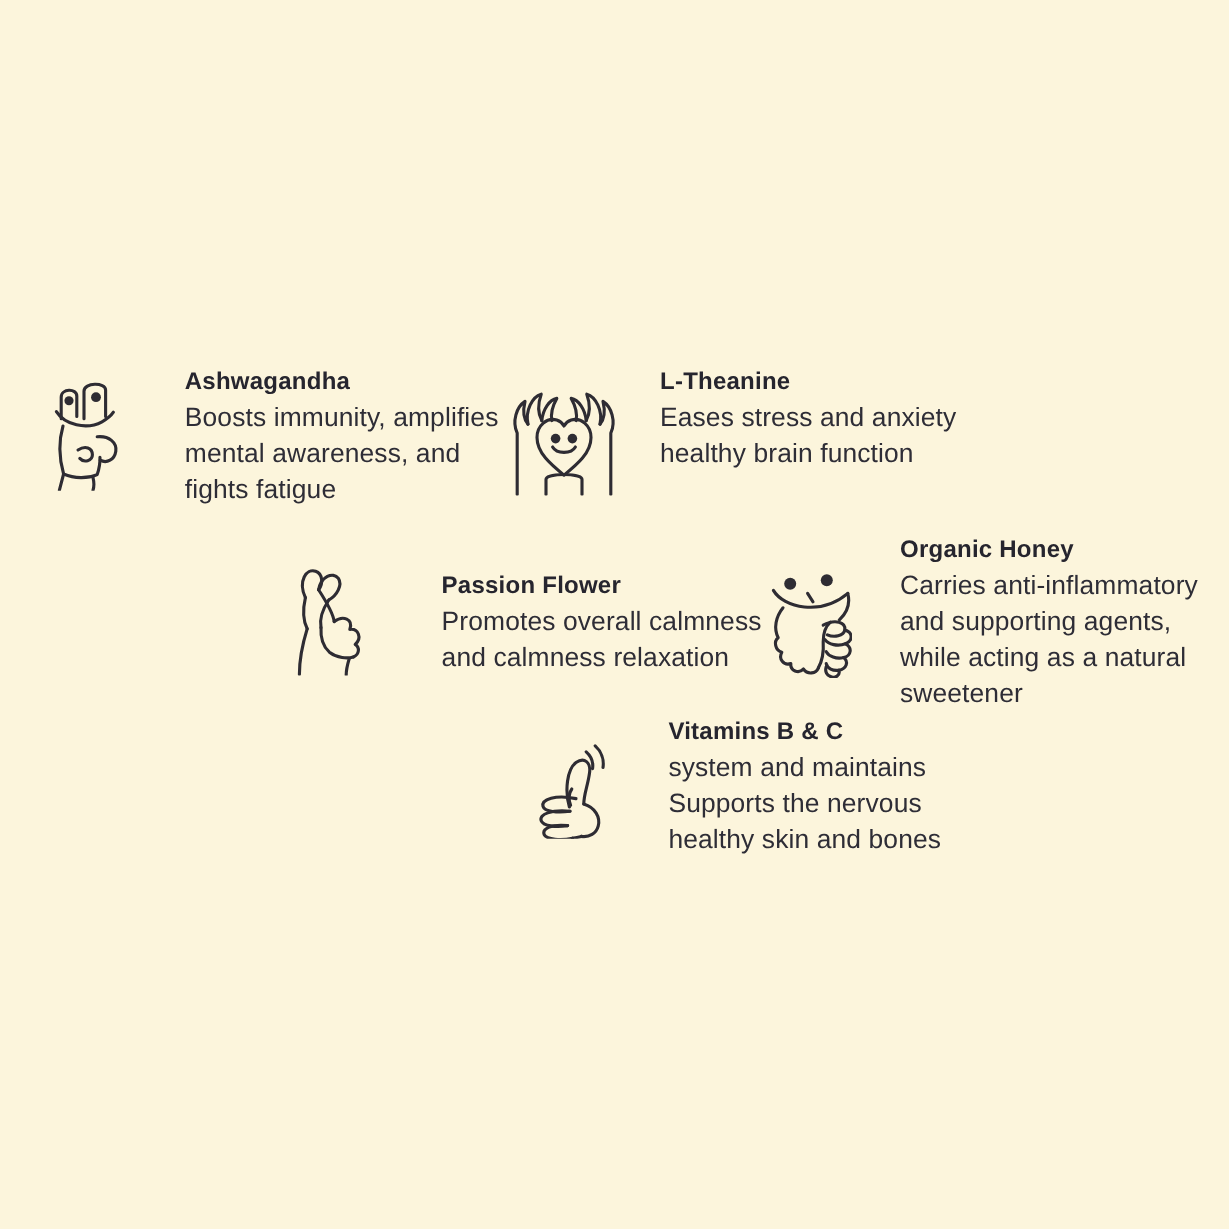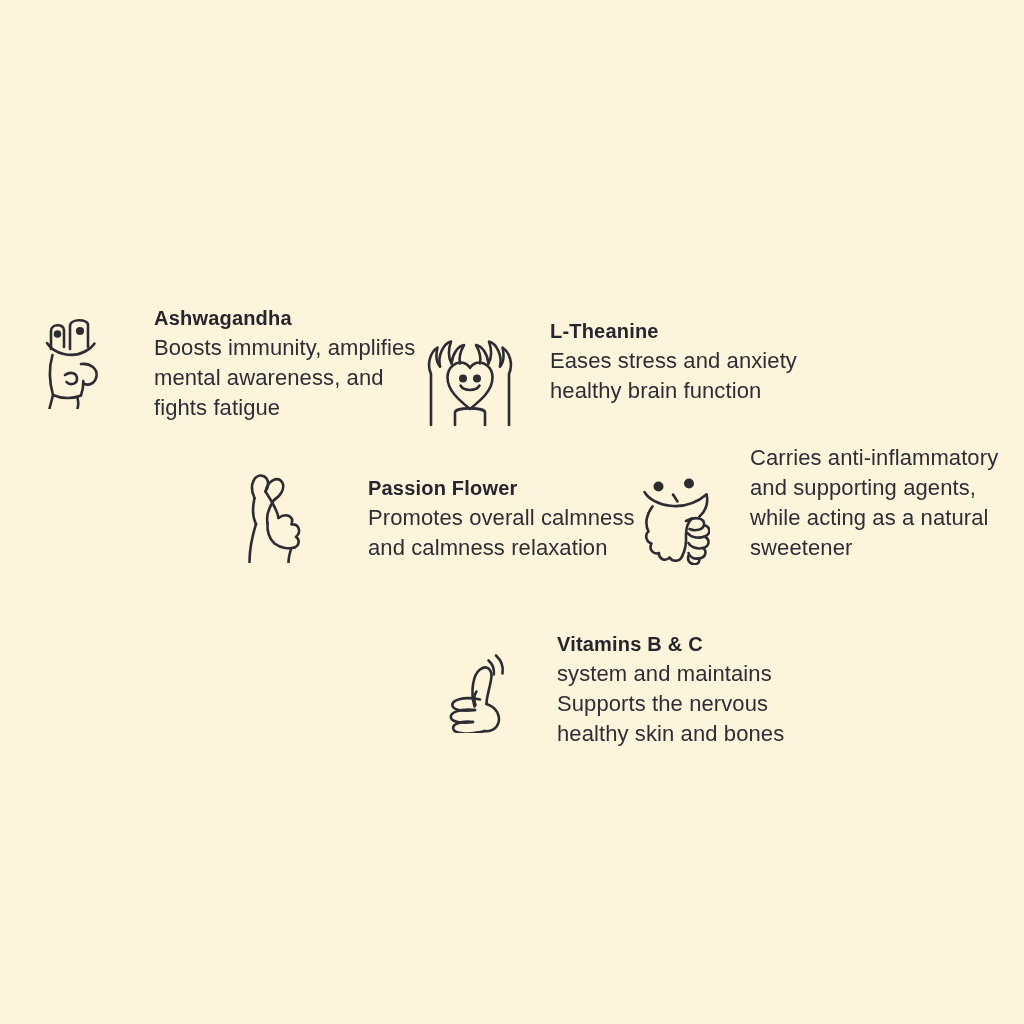--- a/index.html
+++ b/index.html
@@ -64,21 +64,21 @@
       </svg>
     </span>
     <div class="text" style="left:110px;">
       <h3>Ashwagandha</h3>
       <p>Boosts immunity, amplifies</p>
       <p>mental awareness, and</p>
       <p>fights fatigue</p>
     </div>
   </section>
 
-  <section class="item" style="left:423px;top:316px;width:360px;height:130px;">
+  <section class="item" style="left:423px;top:303px;width:360px;height:130px;">
     <span class="icon" style="left:0;top:16px;width:94px;height:94px;">
       <svg viewBox="0 0 94 94" aria-hidden="true">
         <path d="M8,93 L8,42 C3.5,32 7.5,20 14.5,15.5 C12.5,24 13.5,30.5 17,34.5"></path>
         <path d="M17,34.5 C14.5,23.5 20.5,11.5 28,9.5 C25,18 25.5,26 28.5,31.5"></path>
         <path d="M28.5,31.5 C29.5,22 35,14 41,13 C37,20 36,27 37,31.5"></path>
         <path d="M86,93 L86,42 C90.5,32 86.5,20 79.5,15.5 C81.5,24 80.5,30.5 77,34.5"></path>
         <path d="M77,34.5 C79.5,23.5 73.5,11.5 66,9.5 C69,18 68.5,26 65.5,31.5"></path>
         <path d="M65.5,31.5 C64.5,22 59,14 53,13 C57,20 58,27 57,31.5"></path>
         <path d="M47,77 C36,68 24.5,58.5 24.5,45.5 C24.5,35.5 33,28.5 41,31 C45,32.3 47,36 47,36 C47,36 49,32.3 53,31 C61,28.5 69.5,35.5 69.5,45.5 C69.5,58.5 58,68 47,77 Z"></path>
         <circle cx="40" cy="46.5" r="4"></circle>
@@ -126,28 +126,29 @@
         <path d="M10.5,33.5 C4.5,41 2.5,50.5 6.5,58.5 C2.5,61.5 4,69 9.5,70.5 C6.5,76 11,82 17,80 C16.5,86 23.5,89 27.5,84.5 C31,89.5 38,88.5 40,83.5"></path>
         <path d="M40,83.5 C43,78 44.5,70 44,62 C44,55 46,49 50,45.5"></path>
         <path d="M44,48 C54,42.5 63,45.5 62,52 C61,57 53,58.5 47.5,56"></path>
         <path d="M62,52 C69,54 69,61 62.5,63.5 C56,66 48.5,64 45.5,60"></path>
         <path d="M62.5,63.5 C68.5,66.5 67.5,73.5 61,75 C55,76.5 48.5,74 46.5,70"></path>
         <path d="M61,75 C65.5,78.5 63.5,84.5 57,85.5 C52,86.3 47.5,84 46.5,80"></path>
         <path d="M57,85.5 C58.5,89.5 54,93 49.5,90.5 C46.5,89 45.5,86 46.5,82.5"></path>
       </svg>
     </span>
     <div class="text" style="left:108px;">
+      <h3>Organic Honey</h3>
       <p>Carries anti-inflammatory</p>
       <p>and supporting agents,</p>
       <p>while acting as a natural</p>
       <p>sweetener</p>
     </div>
   </section>
 
-  <section class="item" style="left:444px;top:629px;width:360px;height:130px;">
+  <section class="item" style="left:444px;top:595px;width:360px;height:130px;">
     <span class="icon" style="left:0;top:20px;width:62px;height:84px;">
       <svg viewBox="0 0 62 84" aria-hidden="true">
         <path d="M44.5,11.5 C48.5,15 50.5,20.5 49.8,25.5"></path>
         <path d="M52,6.5 C57,11 59.5,18 58.5,24.5"></path>
         <path d="M30.5,57.5 C26.5,44 28.5,26 36,20.5 C43,15.5 48.5,20.5 47.3,29 C45.8,40 42.5,47 42.5,55"></path>
         <path d="M31.5,56 C29.5,50.5 30,46 32.5,42.5"></path>
         <path d="M42.5,55 C52,58 56.5,66 54.5,73.5 C53,79.5 47,83 40.5,82"></path>
         <path d="M36,50.5 C19,47 7,51 8.5,57 C9.7,61.5 21,62.5 31,61"></path>
         <path d="M31,61 C15.5,59.5 5,63.5 7,69 C8.6,73.5 19.5,74.5 29,73"></path>
         <path d="M29,73 C16,71.5 7.5,75.5 9.5,80.5 C11.3,84.8 24,85.5 33,83.5"></path>

